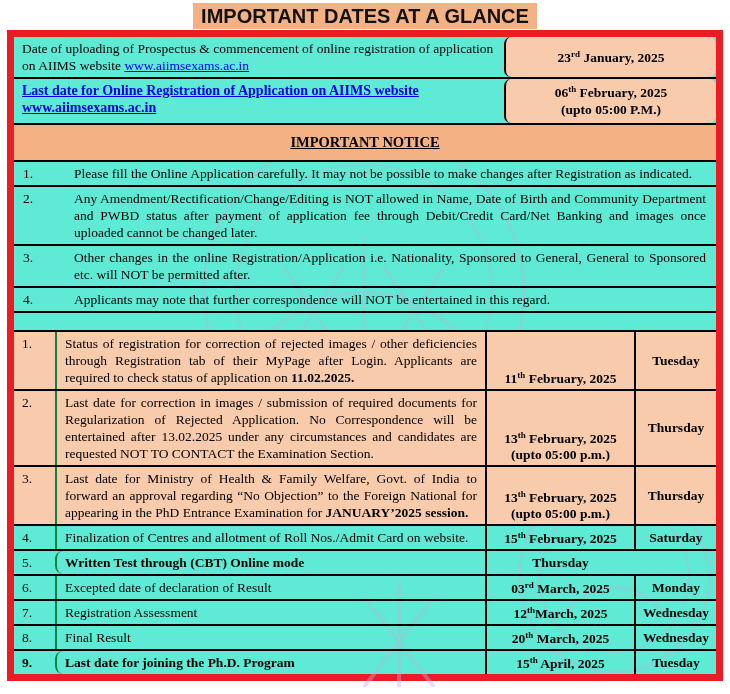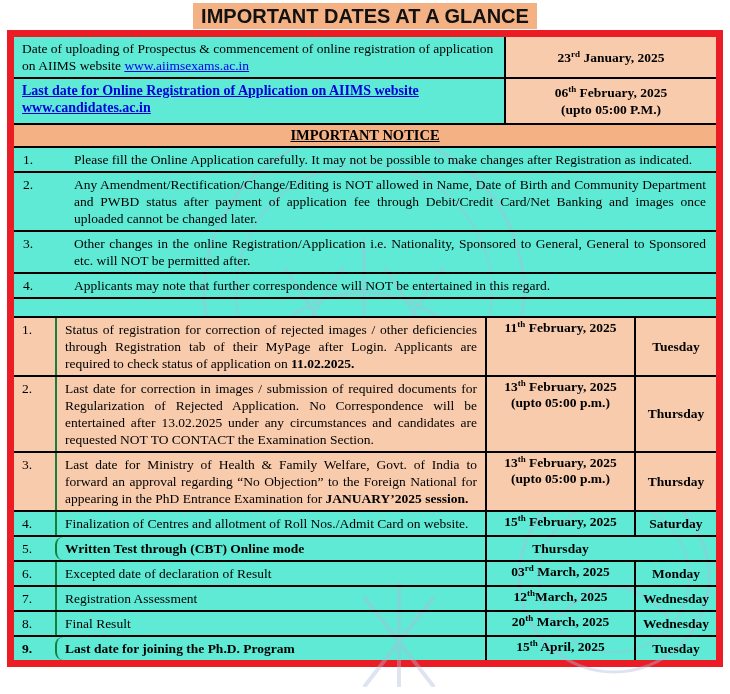--- a/index.html
+++ b/index.html
@@ -23,51 +23,51 @@
   .frame > .content { position: relative; z-index: 1; }
 
   
   .sec1 .row { display: grid; grid-template-columns: 1fr 212px; border-bottom: 2px solid #000; }
   .cell { padding: 3px 8px; font-size: 13.5px; line-height: 17px; }
   .desc-cell { min-height: 38px; }
   .row-b .desc-cell { min-height: 44px; }
   .date-cell {
     background: #F8CBAD; border-left: 2px solid #000;
     display: flex; flex-direction: column; justify-content: center; align-items: center;
-    text-align: center; font-weight: bold; font-size: 13.5px; line-height: 17px;
+    text-align: center; font-weight: bold; font-size: 13.5px; line-height: 17px; border-radius: 7px;
   }
   sup { font-size: 9px; line-height: 0; vertical-align: super; }
   a.link { color: #0000EE; text-decoration: underline; }
   a.link-bold { color: #0000DD; font-weight: bold; text-decoration: underline; font-size: 14px; }
 
   
   .notice-hdr {
     background: #F4B183; border-bottom: 2px solid #000; text-align: center;
-    font-weight: bold; font-size: 14.5px; line-height: 19px; padding: 1px 0;
+    font-weight: bold; font-size: 14.5px; line-height: 19px; padding: 8px 0;
   }
   .notice-hdr span { text-decoration: underline; }
   .nrow { display: grid; grid-template-columns: 58px 1fr; border-bottom: 2px solid #000; }
   .nnum { padding: 3px 0 3px 9px; font-size: 13.5px; line-height: 17px; }
   .ntext { padding: 3px 10px 3px 2px; font-size: 13.5px; line-height: 17px; text-align: justify; }
   .gap-row { height: 19px; border-bottom: 2px solid #000; }
 
   
   .srow { display: grid; grid-template-columns: 41px 430px 149px 1fr; border-bottom: 2px solid #000; }
   .srow:last-child { border-bottom: none; }
   .srow.shaded > div { background: #F8CBAD; }
   .snum { padding: 3px 0 3px 8px; font-size: 13.5px; line-height: 17px; }
   .snum.bold { font-weight: bold; }
   .sdesc {
     border-left: 2px solid #15803d; padding: 3px 8px; font-size: 13.5px; line-height: 17px;
   }
   .sdesc.justify { text-align: justify; }
   .sdesc.bold { font-weight: bold; border-radius: 8px; }
   .sdate {
     border-left: 2px solid #000;
-    display: flex; flex-direction: column; justify-content: flex-start; align-items: center;
+    display: flex; flex-direction: column; justify-content: flex-end; align-items: center;
     text-align: center; font-weight: bold; font-size: 13.5px; line-height: 16px; padding: 2px 8px;
   }
   .sday {
     border-left: 2px solid #000;
     display: flex; justify-content: center; align-items: center;
     font-weight: bold; font-size: 13.5px; text-align: center; padding: 0;
   }
 </style>
 </head>
 <body>
@@ -97,21 +97,21 @@
       <div class="row row-a">
         <div class="cell desc-cell">
           <span>Date of uploading of Prospectus &amp; commencement of online registration of application on AIIMS website </span><a class="link" href="#">www.aiimsexams.ac.in</a>
         </div>
         <div class="date-cell">
           <div><span>23</span><sup>rd</sup><span> January, 2025</span></div>
         </div>
       </div>
       <div class="row row-b">
         <div class="cell desc-cell">
-          <a class="link-bold" href="#">Last date for Online Registration of Application on AIIMS website www.candidates.ac.in</a>
+          <a class="link-bold" href="#">Last date for Online Registration of Application on AIIMS website www.aiimsexams.ac.in</a>
         </div>
         <div class="date-cell">
           <div><span>06</span><sup>th</sup><span> February, 2025</span></div>
           <div>(upto 05:00 P.M.)</div>
         </div>
       </div>
     </div>
 
     <div class="notice-hdr">
       <span>IMPORTANT NOTICE</span>

